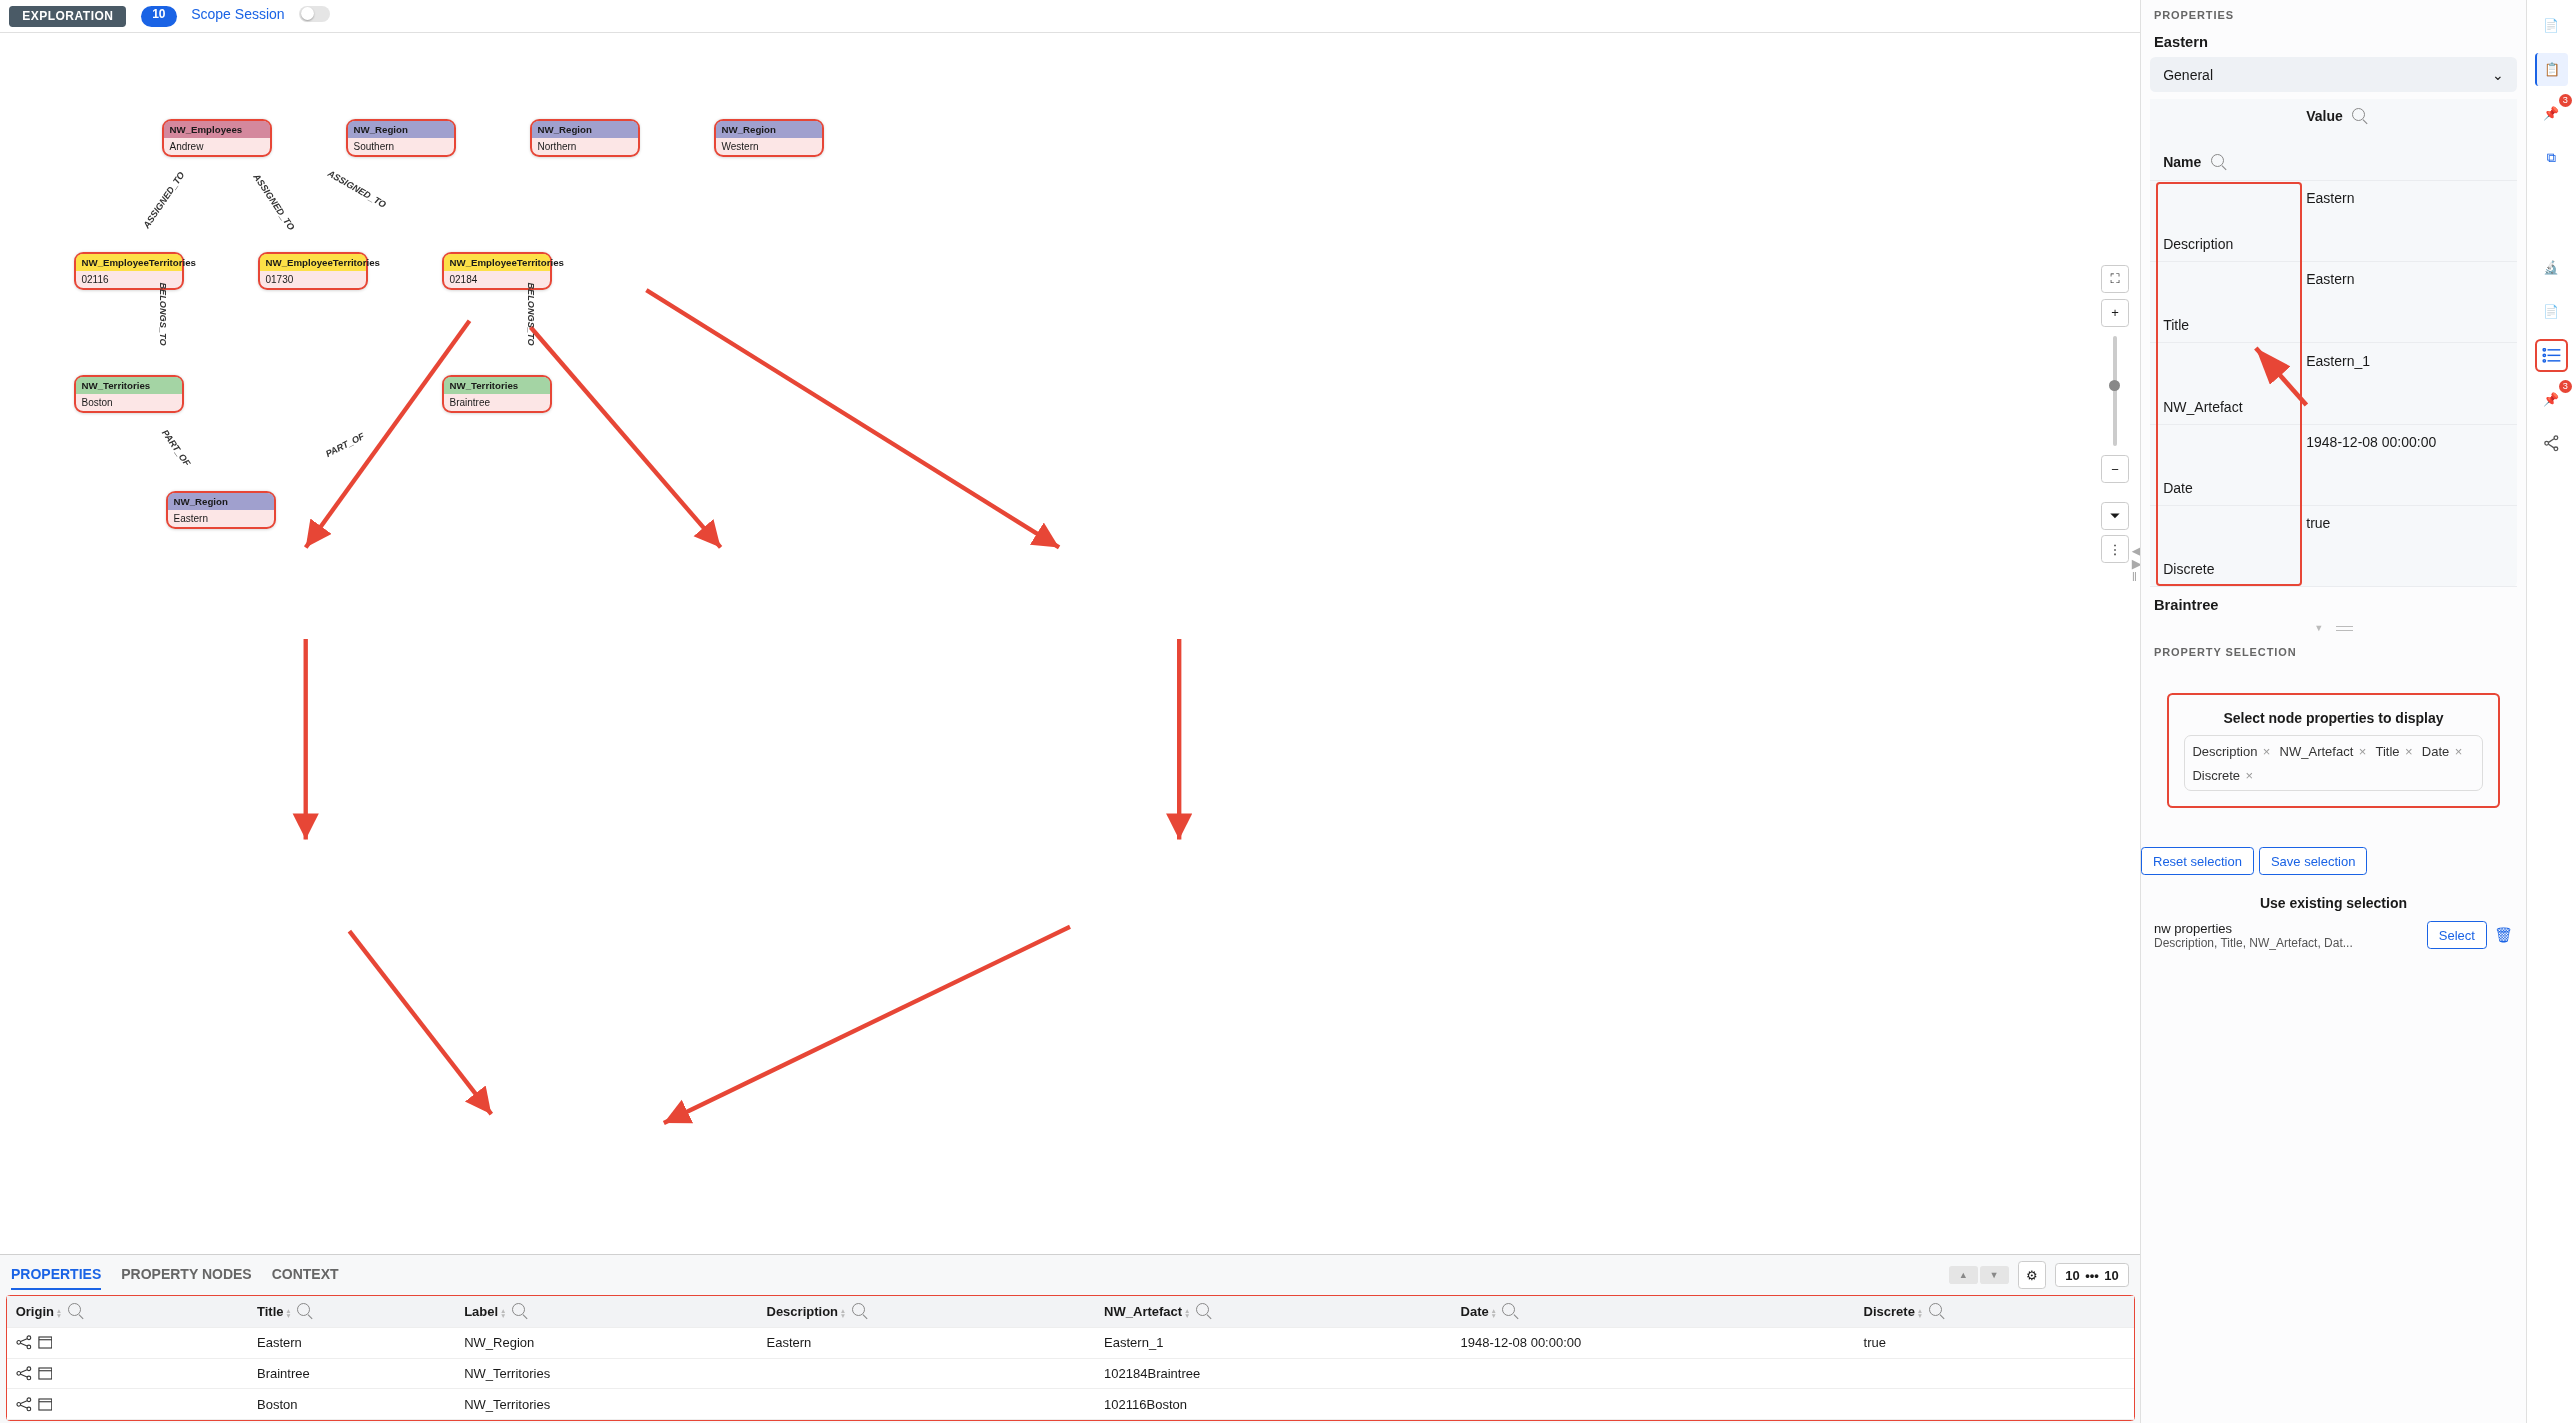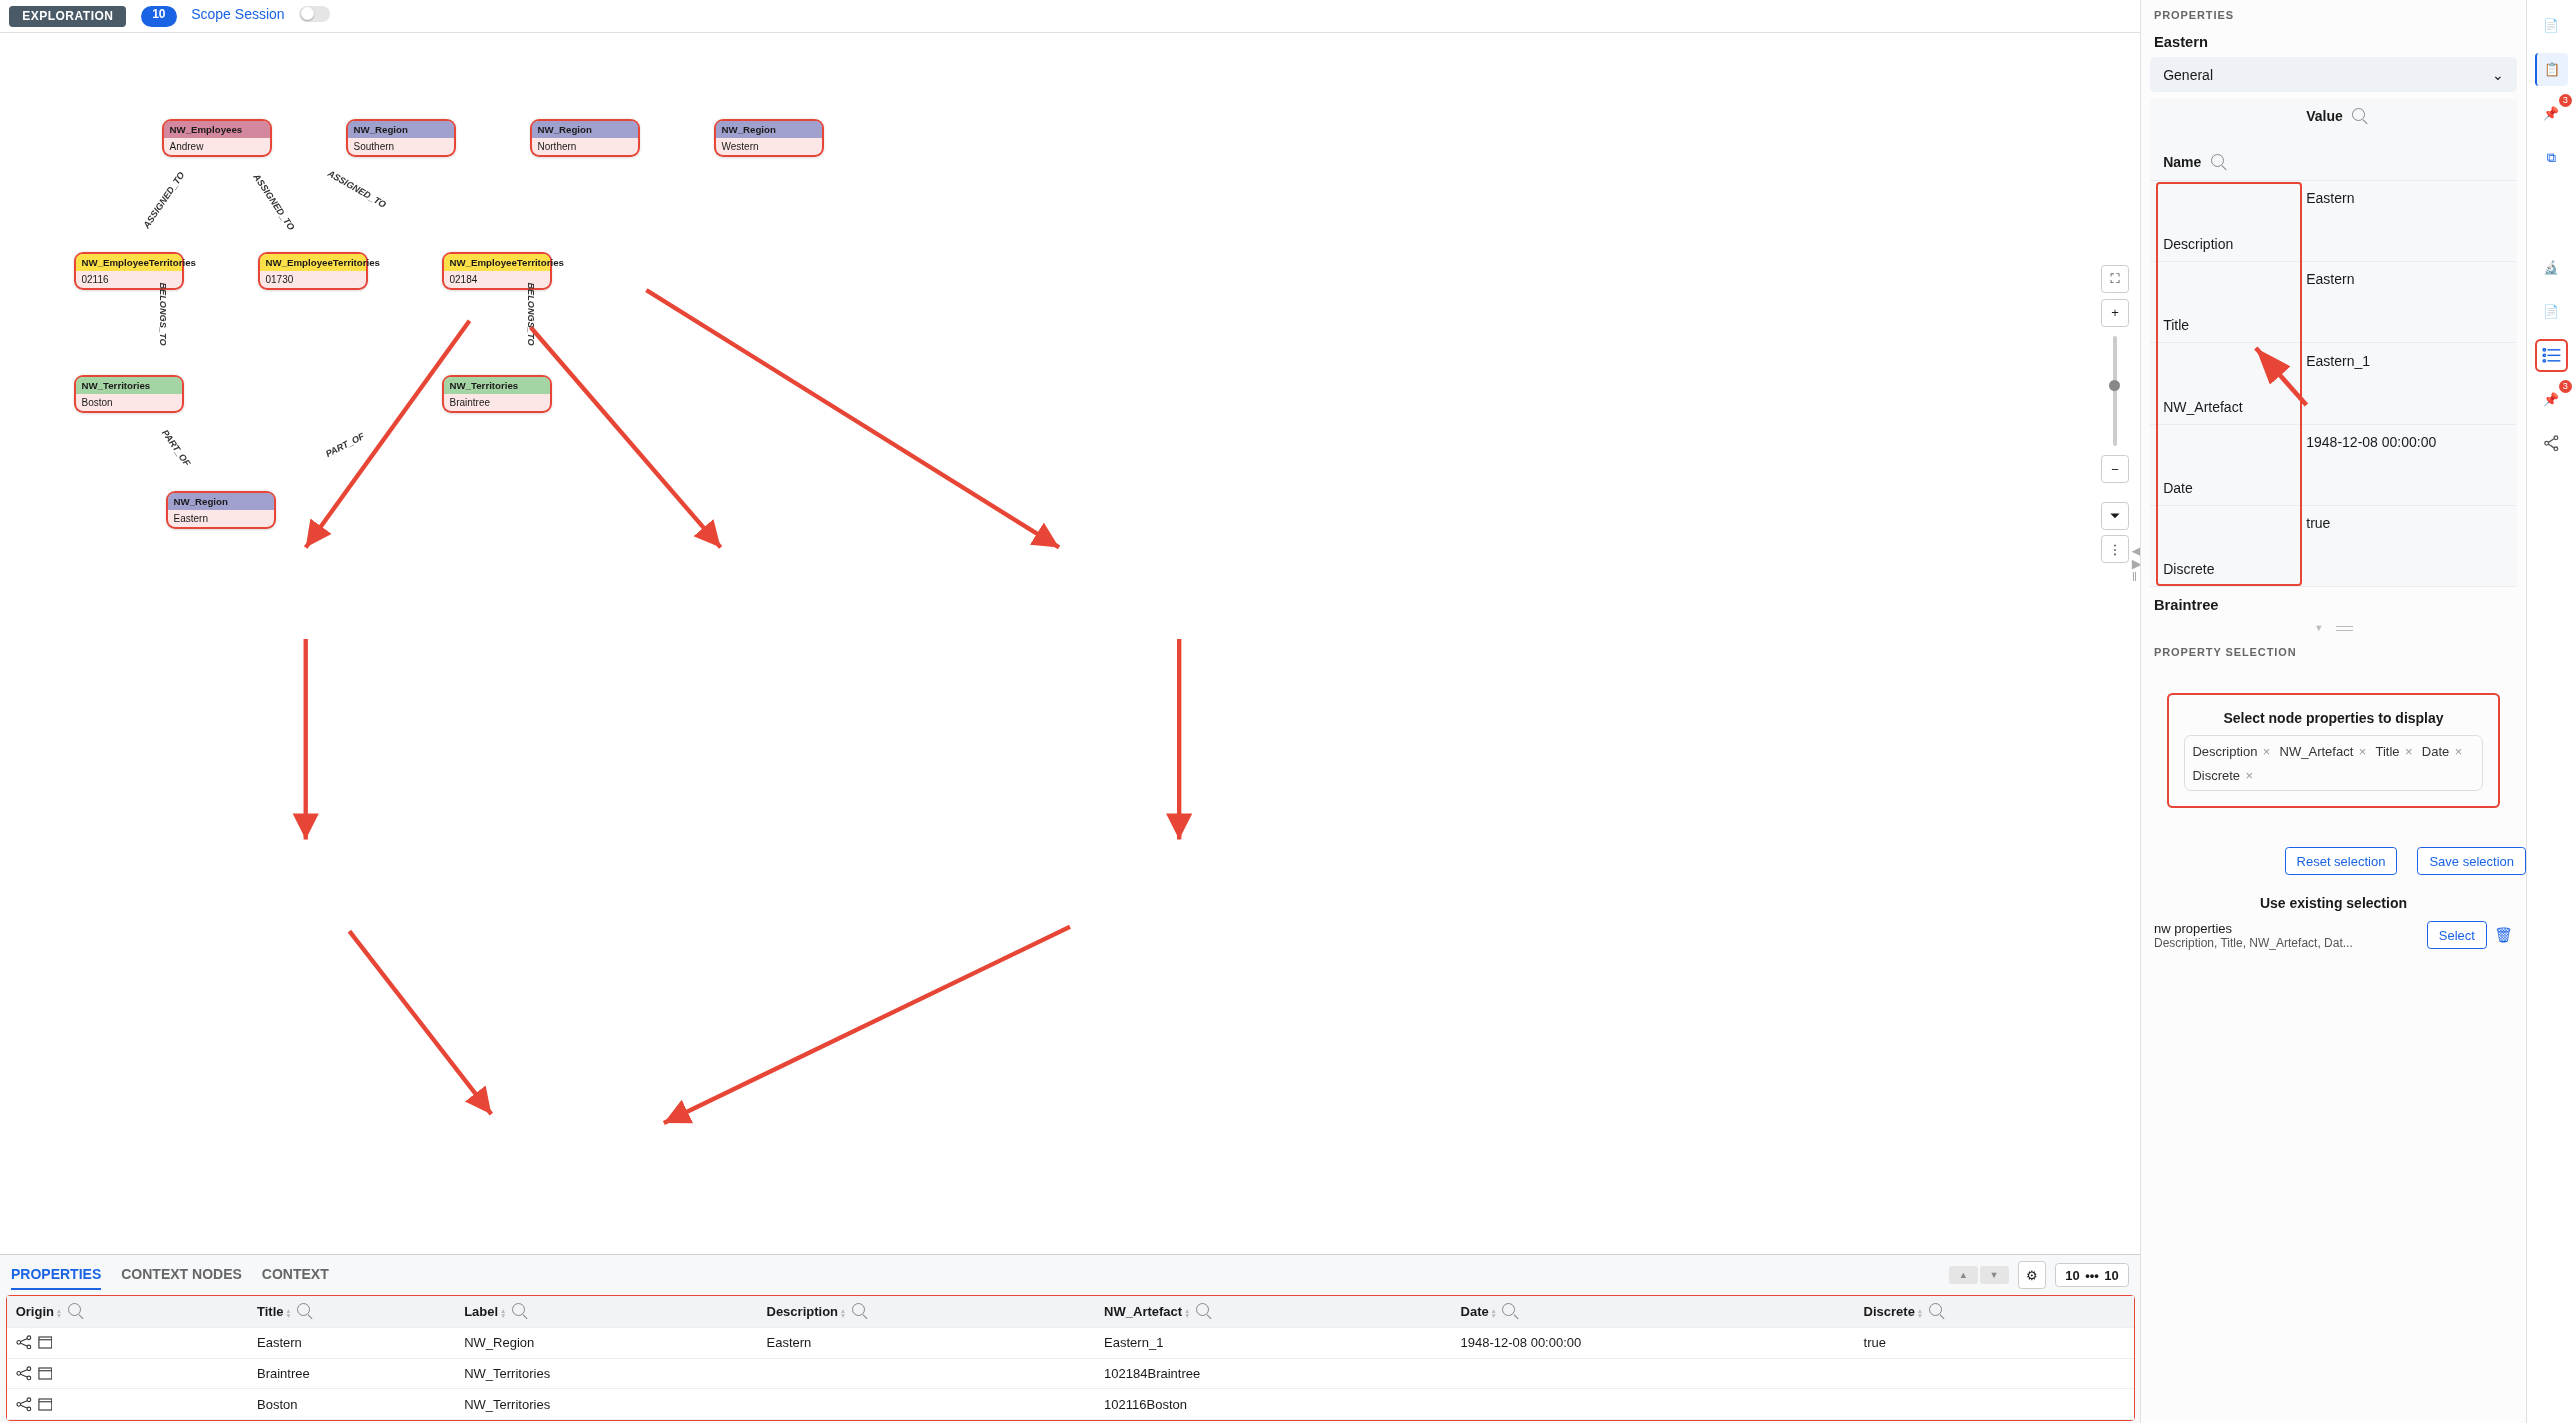--- a/index.html
+++ b/index.html
@@ -64,21 +64,21 @@
 .panel-divider { height: 16.6px; display: flex; justify-content: center; align-items: center; gap: 13px; color: #bbb; }
 .panel-divider .chv { font-size: 9.2px; }
 .panel-divider .grp { width: 16.6px; height: 5.5px; display: flex; flex-direction: column; justify-content: space-between; }
 .panel-divider .grp div { height: 0.9px; background: #bbb; }
 
 .psel-box { margin: 26px; border: 2.8px solid #e74636; border-radius: 5.5px; padding: 15px; position: relative; }
 .psel-title { font-weight: 700; text-align: center; margin-bottom: 9.2px; font-size: 14px; }
 .tag-area { border: 0.9px solid #ddd; border-radius: 7px; padding: 7.4px; display: flex; flex-wrap: wrap; gap: 9.2px; }
 .tag { font-size: 13px; color: #333; }
 .tag .x { color: #999; margin-left: 1.8px; }
-.btn-row { display: flex; gap: 20px; justify-content: flex-end; margin: 13px 0 3.7px; }
+.btn-row { display: flex; gap: 5px; justify-content: flex-start; margin: 13px 0 3.7px; }
 .btn-outline { border: 0.9px solid #1a63e5; color: #1a63e5; background: #fff; border-radius: 3.7px; padding: 5.5px 11px; font-size: 13px; cursor: pointer; }
 .use-title { text-align: center; font-weight: 700; margin: 16.6px 0 9.2px; font-size: 14px; }
 .saved-sel { margin: 0 13px; display: flex; align-items: center; gap: 7.4px; }
 .saved-sel .stxt { flex: 1; font-size: 13px; }
 .saved-sel .desc { font-size: 12px; color: #555; }
 
 .rail { width: 50px; border-left: 0.9px solid #e0e0e0; display: flex; flex-direction: column; align-items: center; gap: 11px; padding-top: 9.2px; position: relative; }
 .rail-btn { width: 33px; height: 33px; border-radius: 3.7px; display: flex; align-items: center; justify-content: center; color: #1a63e5; cursor: pointer; position: relative; }
 .rail-btn.active { background: #eaf1ff; border-left: 2.8px solid #1a63e5; }
 .rail-btn.highlight { border: 2.8px solid #e74636; border-radius: 5.5px; }
@@ -182,21 +182,21 @@
         <span>◀</span>
         <span>▶</span>
         <span>‖</span>
       </div>
     </div>
 
     <div class="bottom">
       <div class="bottom-header">
         <div class="tabs">
           <span class="tab active">PROPERTIES</span>
-          <span class="tab">CONTEXT NODES</span>
+          <span class="tab">PROPERTY NODES</span>
           <span class="tab">CONTEXT</span>
         </div>
         <div class="btab-right">
           <div class="collapse-ctrl">
             <div class="cbtn">▲</div>
             <div class="cbtn">▼</div>
           </div>
           <div class="gear-btn">⚙</div>
           <div class="count-box">
             <span>10</span>

